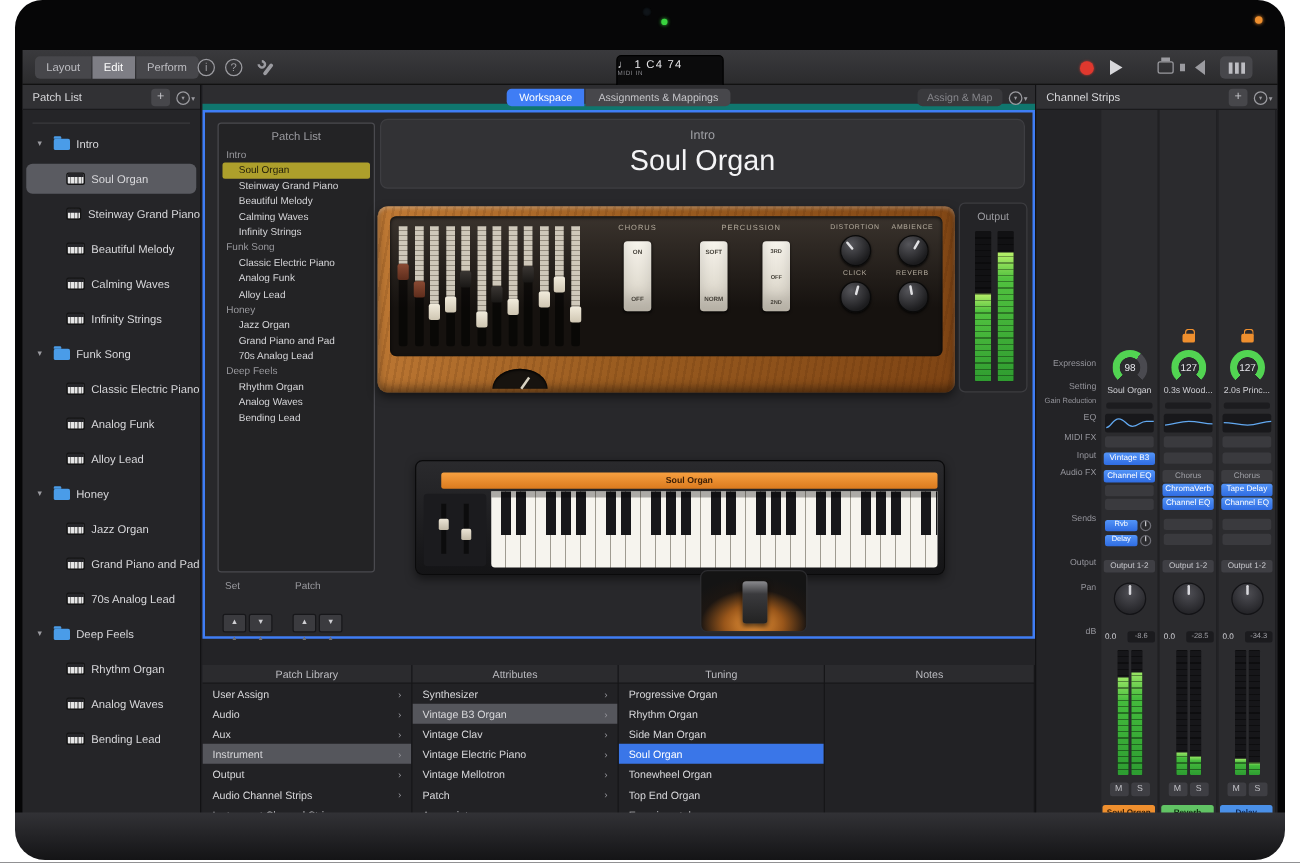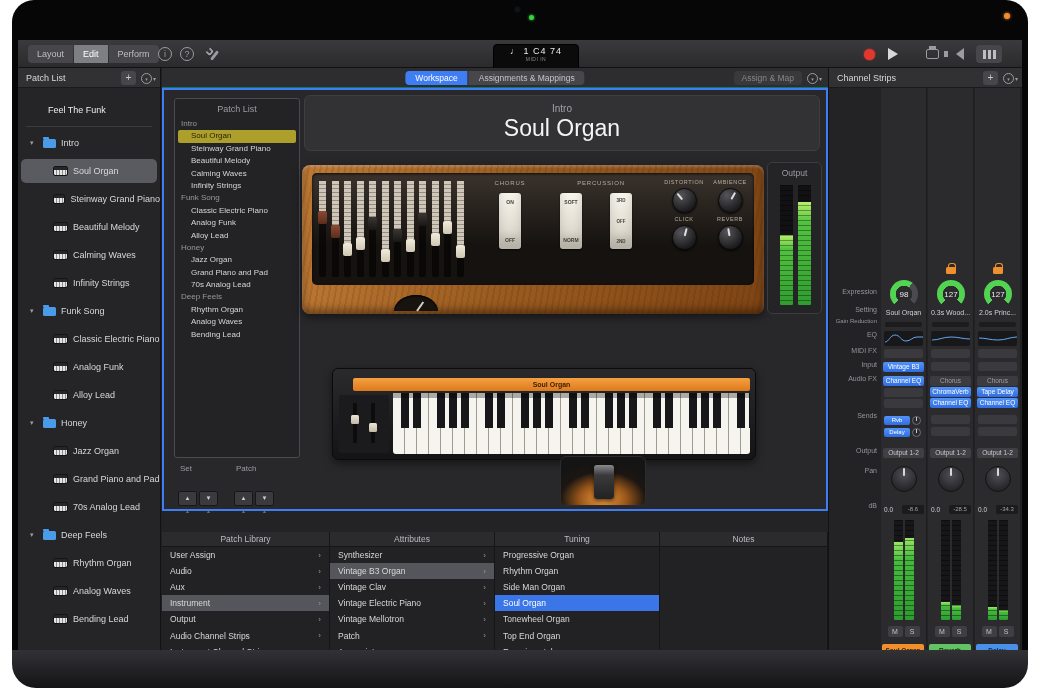--- a/index.html
+++ b/index.html
@@ -18,21 +18,21 @@
 .toolbar{position:absolute;left:0;top:0;width:100%;height:28px;background:linear-gradient(#3a3a3d,#2b2b2d);border-bottom:1px solid #111}
 .seg{position:absolute;left:10px;top:5px;display:flex;gap:1px}
 .seg-btn{height:18px;line-height:18px;padding:0 9px;font-size:9px;color:#bdbdc2;background:#47474b}
 .seg-btn:first-child{border-radius:4px 0 0 4px}
 .seg-btn:last-child{border-radius:0 4px 4px 0}
 .seg-btn.active{background:#7e7e85;color:#fff}
 .tb-circ{position:absolute;top:7px;width:14px;height:14px;border:1px solid #9b9ba0;border-radius:50%;color:#9b9ba0;font-size:9px;text-align:center;line-height:12px}
 .wrench{position:absolute;top:8px;width:14px;height:14px}
 .wrench b{position:absolute;left:7px;top:2px;width:3px;height:11px;background:#9b9ba0;border-radius:2px;transform:rotate(38deg)}
 .wrench i{position:absolute;left:0;top:0;width:7px;height:7px;border:2px solid #9b9ba0;border-radius:50%;border-top-color:transparent;transform:rotate(-45deg)}
-.lcd{position:absolute;left:475px;top:4px;width:86px;height:28px;background:#0b0b0c;border-radius:4px;border:1px solid #000;text-align:center;color:#e9e9ec}
+.lcd{position:absolute;left:475px;top:4px;width:86px;height:28px;background:#0b0b0c;border-radius:4px;border:1px solid #000;color:#e9e9ec}
 .lcd-line{font-size:9px;line-height:12px;letter-spacing:1px}
 .lcd-sub{font-size:5px;color:#8a8a90;line-height:5px;letter-spacing:.5px}
 .rec{position:absolute;left:846px;top:9px;width:11px;height:11px;border-radius:50%;background:#e0382e;box-shadow:0 0 2px #e0382e}
 .play{position:absolute;left:870px;top:8px;width:0;height:0;border-left:10px solid #d8d8db;border-top:6px solid transparent;border-bottom:6px solid transparent}
 .ic-print{position:absolute;left:908px;top:9px;width:13px;height:10px;border:1px solid #9b9ba0;border-radius:2px}
 .ic-print b{position:absolute;left:2px;top:-4px;width:7px;height:3px;background:#9b9ba0}
 .ic-spk{position:absolute;left:938px;top:8px;width:0;height:0;border-right:8px solid #9b9ba0;border-top:6px solid transparent;border-bottom:6px solid transparent}
 .ic-spk b{position:absolute;left:-12px;top:-3px;width:4px;height:6px;background:#9b9ba0}
 .panelsbtn{position:absolute;left:958px;top:5px;width:26px;height:18px;background:#47474b;border-radius:4px;display:flex;align-items:center;justify-content:center;gap:2px}
 .panelsbtn i{width:3px;height:9px;background:#bdbdc2}
@@ -55,21 +55,21 @@
 .sb-row.patch{padding-left:36px;gap:6px}
 .sb-row.selected:before{content:"";position:absolute;left:3px;right:3px;top:2px;bottom:2px;background:#5a5b61;border-radius:5px}
 .sb-row>*{position:relative}
 .disc{color:#9b9ba0;font-size:7px;width:8px}
 .folder{width:13px;height:9px;background:#4a9ce8;border-radius:1.5px;position:relative}
 .folder:before{content:"";position:absolute;left:0;top:-2px;width:6px;height:2px;background:#4a9ce8;border-radius:1px 1px 0 0}
 .kbicon{width:13px;height:8px;border-radius:1px;background:linear-gradient(#26262a 0 3px,rgba(0,0,0,0) 3px),repeating-linear-gradient(90deg,#e6e6e6 0 2px,#8a8a8a 2px 3px);outline:1px solid #141414}
 
 
 .center{position:absolute;left:144px;top:28px;width:666px;height:592px;background:#232326}
-.tabbar{position:absolute;left:0;top:0;width:100%;height:20px;background:#2d2d30;border-bottom:1px solid #0f766e}
+.tabbar{position:absolute;left:0;top:0;width:100%;height:20px;background:#2d2d30;border-bottom:5px solid #0f766e}
 .tabs{position:absolute;left:50%;transform:translateX(-50%);top:3px;display:flex;gap:1px}
 .tab{height:14px;line-height:14px;font-size:8.5px;padding:0 10px;background:#47474b;color:#c4c4c8;white-space:nowrap}
 .tab:first-child{border-radius:4px 0 0 4px}
 .tab:last-child{border-radius:0 4px 4px 0}
 .tab.active{background:#3f7df5;color:#fff}
 .assignmap{position:absolute;right:26px;top:3px;height:14px;line-height:14px;font-size:8.5px;padding:0 8px;background:#39393c;color:#86868b;border-radius:4px;white-space:nowrap}
 
 
 .ws{position:absolute;left:0;top:20px;width:666px;height:423px;background:#28282b;border:2px solid #3f7df5}
 .wsheader{position:absolute;left:140px;top:5px;width:516px;height:56px;background:#323235;border:1px solid #3e3e42;border-radius:6px;text-align:center}
@@ -222,23 +222,20 @@
     <div class="sidebar">
       <div class="panel-head">
         <span class="ph-title">Patch List</span>
         <span class="ph-btn" style="right:24px">+</span>
         <span class="ph-action" style="right:4px">
             <span class="circ">▾</span>
             <span class="chv">▾</span>
           </span>
       </div>
       <div class="sb-list">
-        <div class="sb-row concert">
-            <span>Feel The Funk</span>
-          </div>
         <div class="sb-div"></div>
         <div class="sb-row group">
             <span class="disc">▾</span>
             <span class="folder"></span>
             <span>Intro</span>
           </div>
         <div class="sb-row patch selected">
             <span class="kbicon"></span>
             <span>Soul Organ</span>
           </div>

